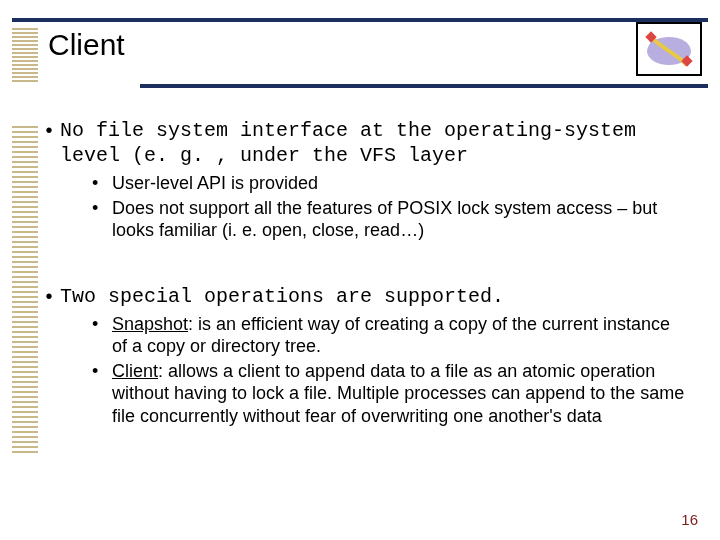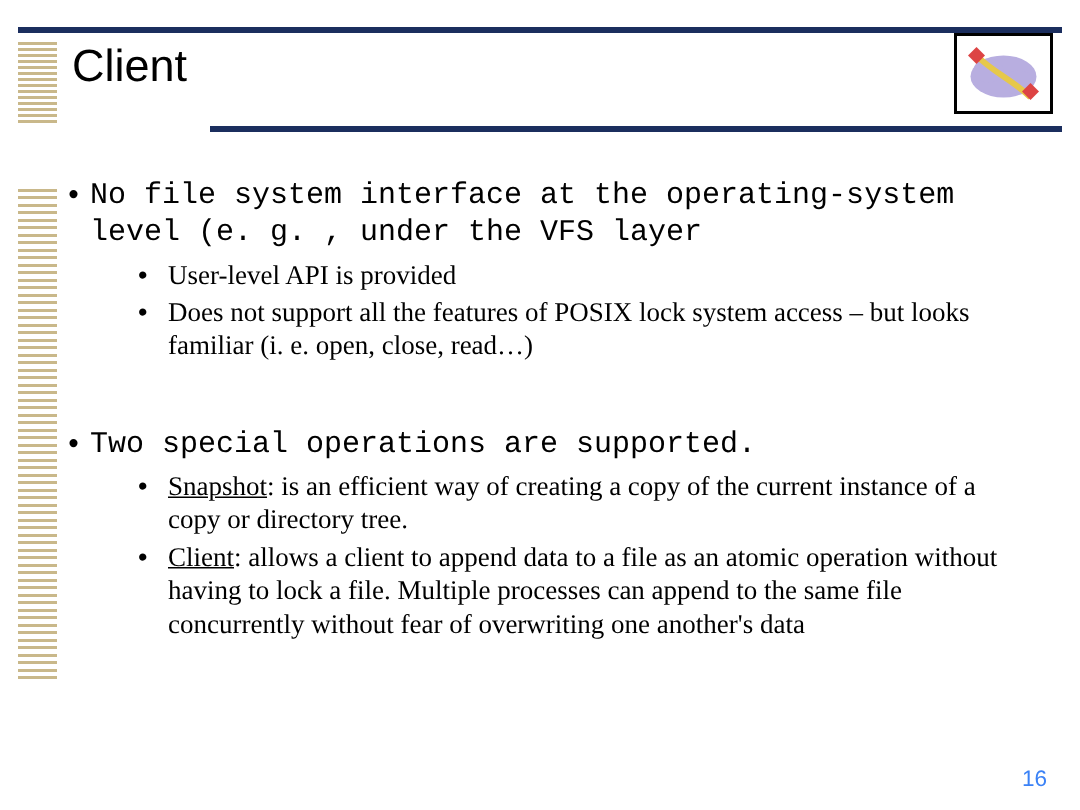--- a/index.html
+++ b/index.html
@@ -106,30 +106,29 @@
     display: flex;
     margin-bottom: 2px;
   }
   .bullet-l2 .dot {
     width: 20px;
     flex-shrink: 0;
     text-align: left;
   }
   .bullet-l2 .txt {
     flex: 1;
-    font-family: Liberation Serif, serif;
   }
   .gap { height: 24px; }
   .u { text-decoration: underline; }
   .page-num {
     position: absolute;
     bottom: 12px;
     right: 22px;
     font-size: 15px;
-    color: #3b82f6;
+    color: #7f1d1d;
   }
 </style>
 </head>
 <body>
 
 <div class="top-bar"></div>
 <div class="tan-square"></div>
 <div class="title">Client</div>
 
 <div class="logo-box">

